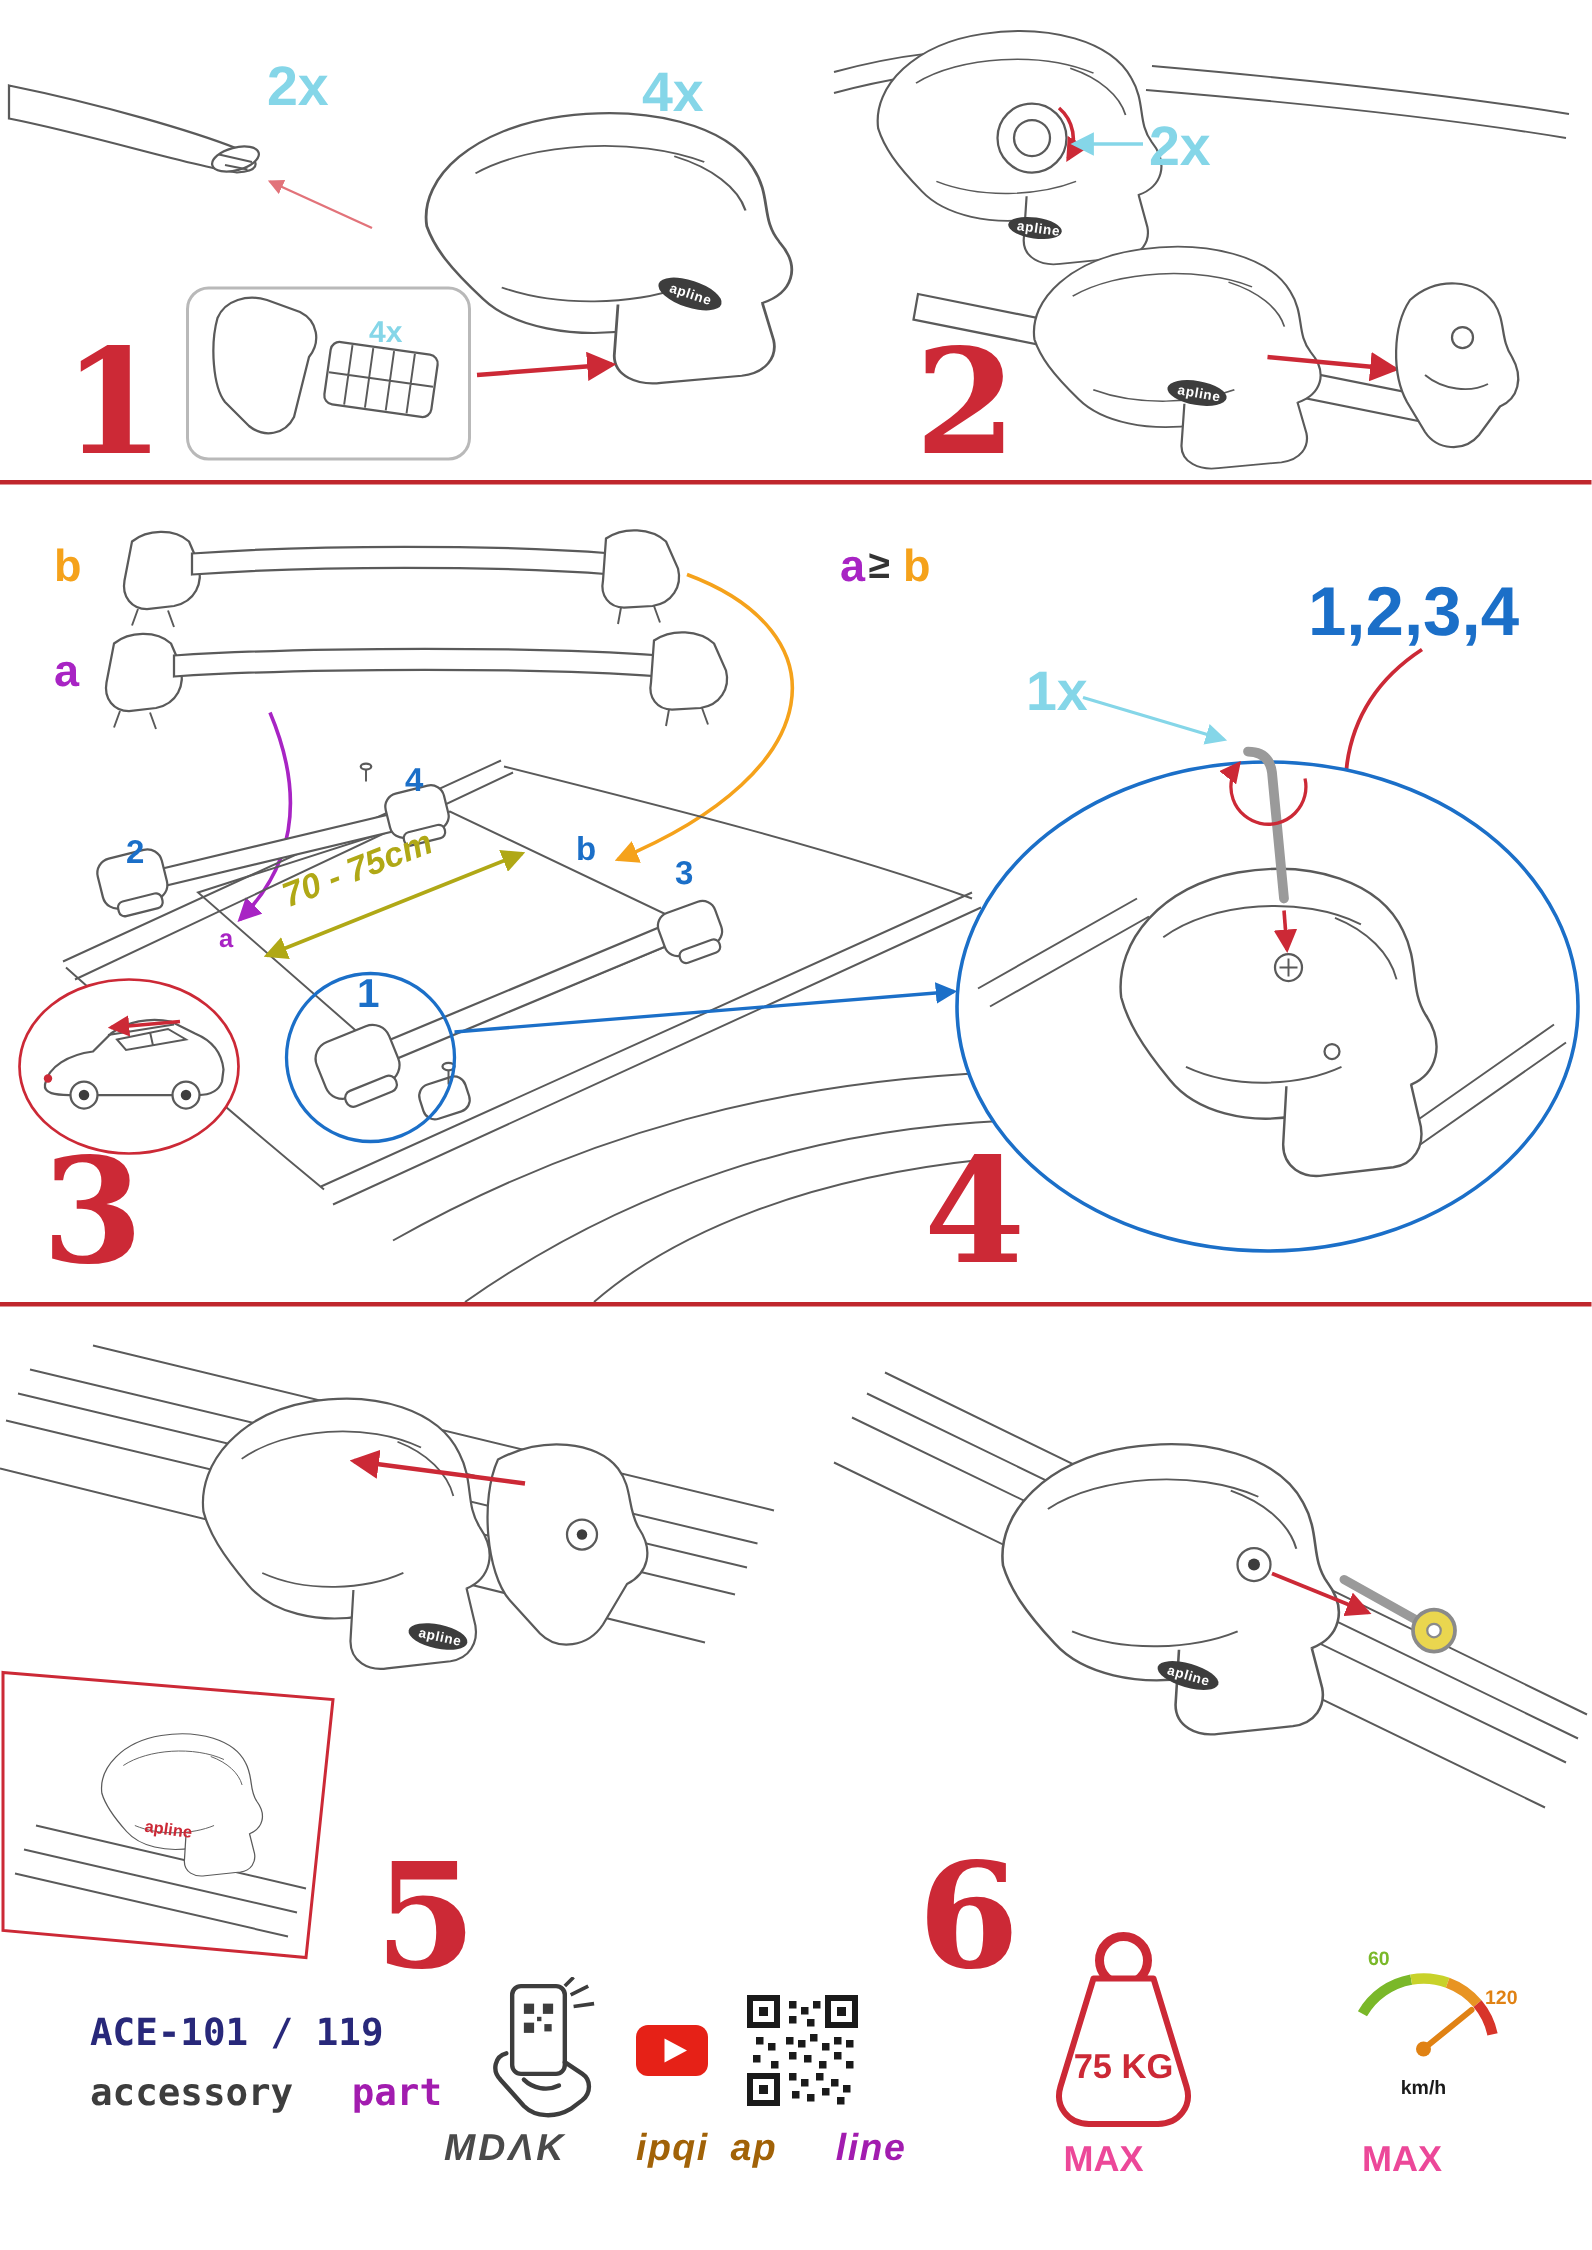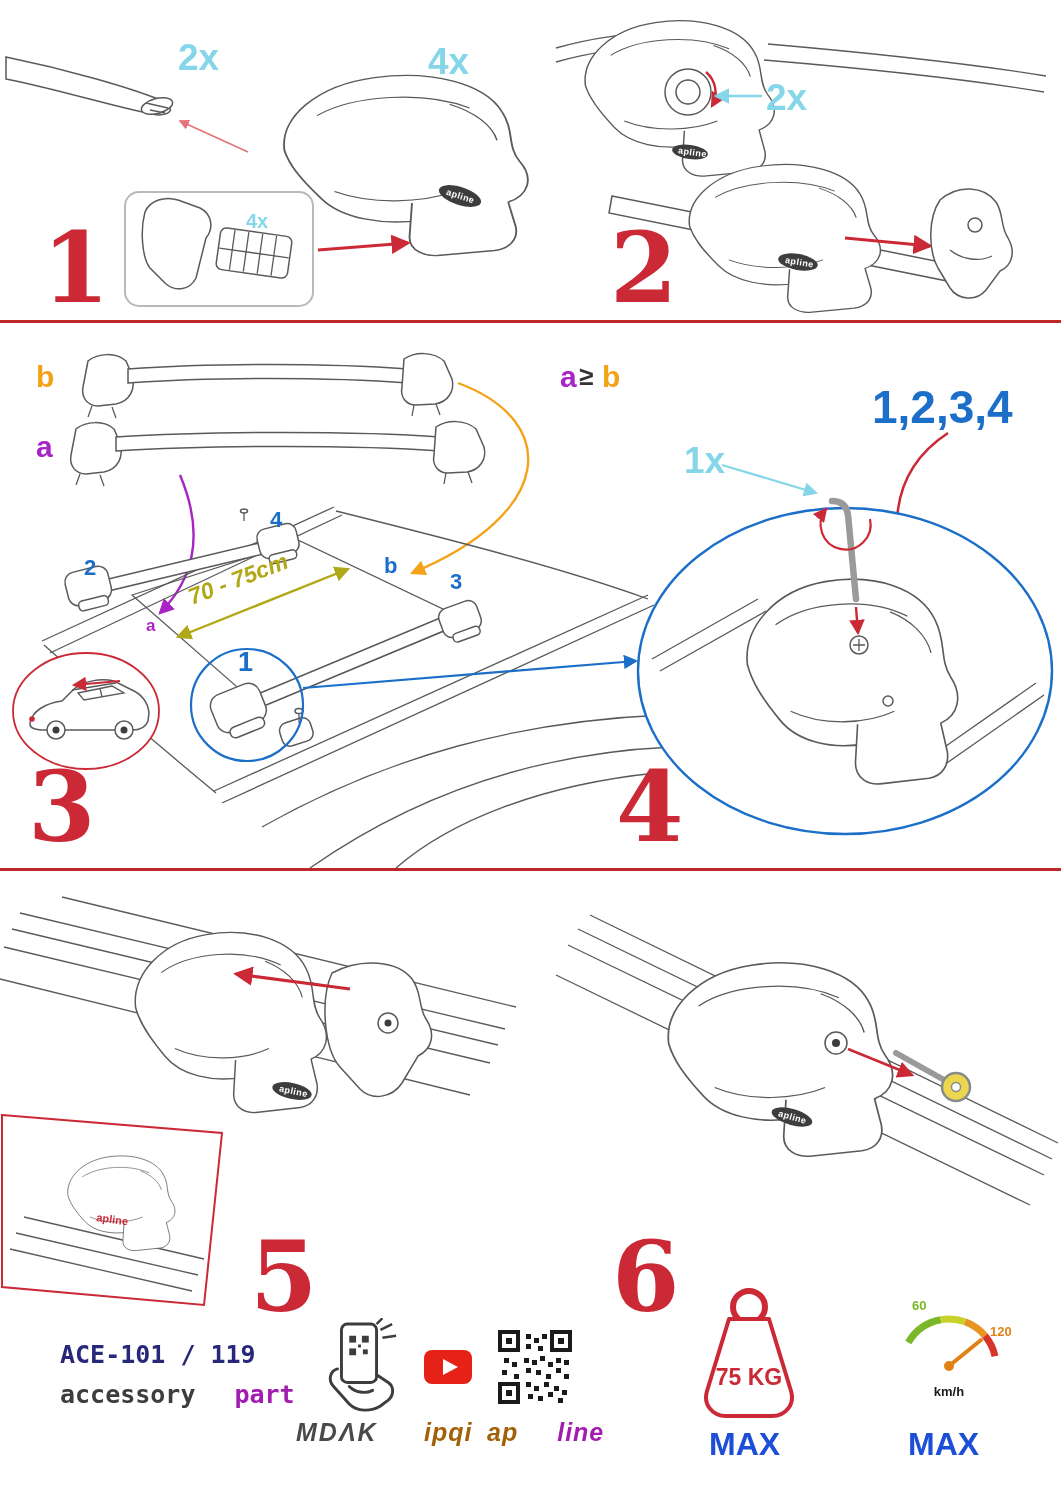--- a/index.html
+++ b/index.html
@@ -26,21 +26,21 @@
   
   .footer{position:absolute;left:0;top:1280px;width:1061px;height:220px;}
   .model{position:absolute;left:60px;top:60px;font-family:"DejaVu Sans Mono",monospace;
          font-weight:700;font-size:25px;color:#28287a;white-space:nowrap;}
   .brand{position:absolute;left:60px;top:100px;font-family:"DejaVu Sans Mono",monospace;
          font-weight:700;font-size:25px;color:#3d3d3d;white-space:nowrap;}
   .footer-label{position:absolute;font-weight:700;font-size:25px;letter-spacing:2px;
                 color:#4a4a4a;white-space:nowrap;font-style:italic;}
   .gray{color:#a16207;}
   .red{color:#a21caf;margin-left:39px;}
-  .max-label{position:absolute;font-size:32px;font-weight:700;color:#1d4ed8;}
+  .max-label{position:absolute;font-size:24px;font-weight:700;color:#ec4899;}
 </style>
 </head>
 <body>
 
 <svg id="sec1" class="sec" style="top:0" width="1061" height="320" viewBox="0 0 1061 320">
   <defs>
     <marker id="mRed" viewBox="0 0 10 10" refX="8.5" refY="5" markerWidth="6.5" markerHeight="6.5" orient="auto-start-reverse">
         <path d="M0,0 L10,5 L0,10 Z" fill="#cc2936"></path>
       </marker>
     <marker id="mPink" viewBox="0 0 10 10" refX="8.5" refY="5" markerWidth="6.5" markerHeight="6.5" orient="auto-start-reverse">

